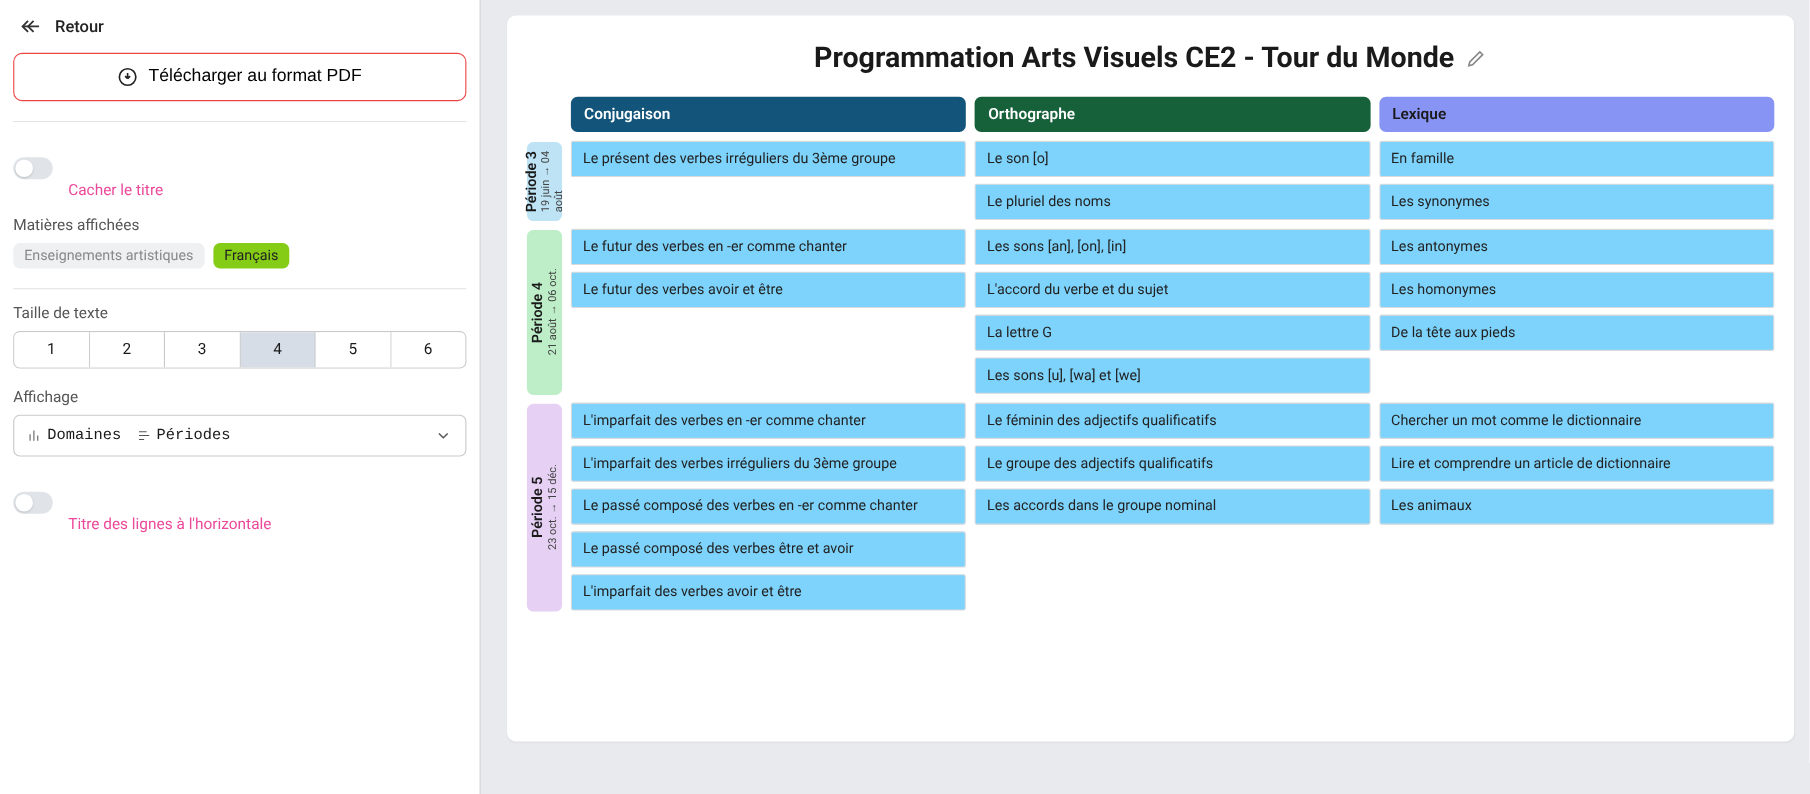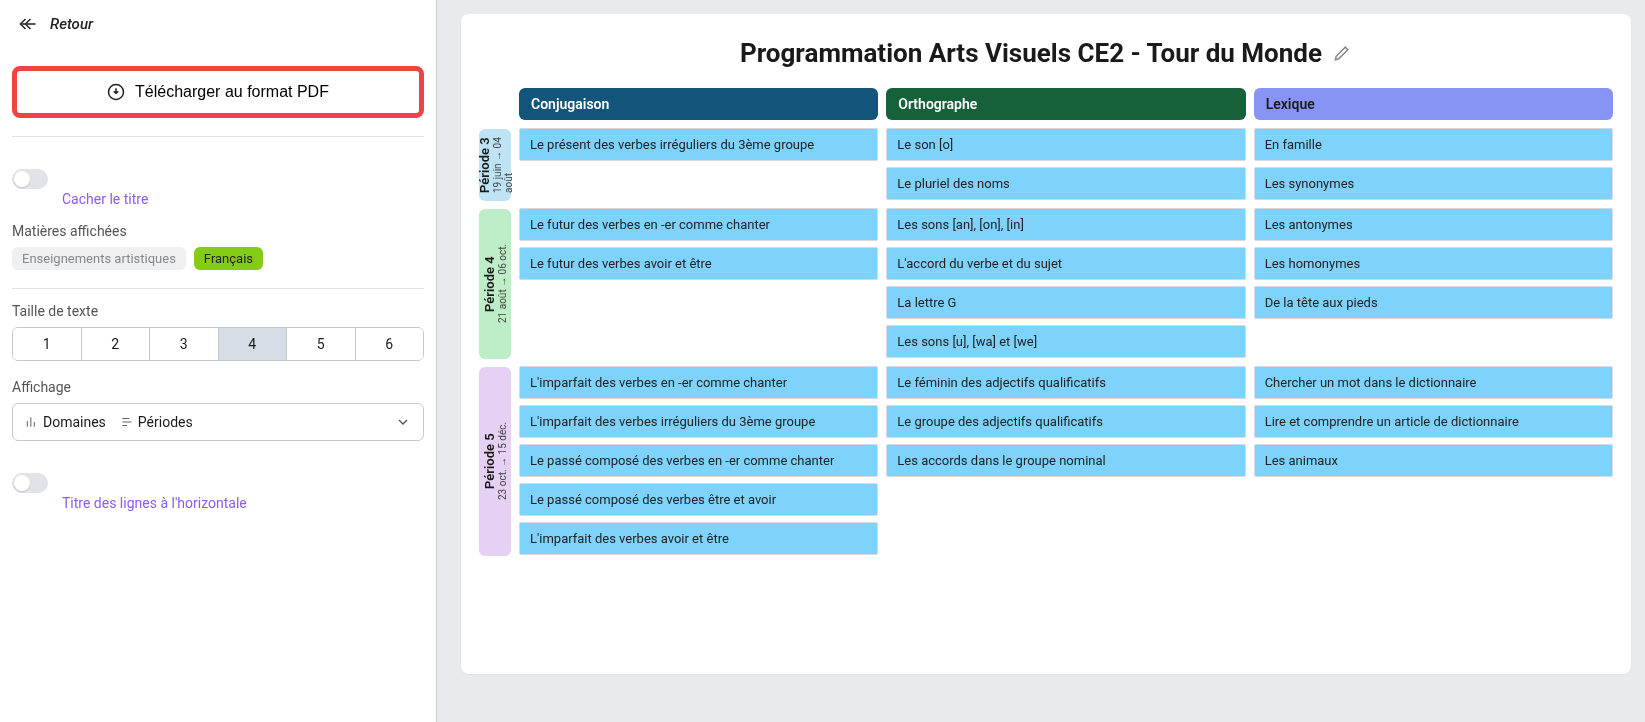--- a/index.html
+++ b/index.html
@@ -1,37 +1,37 @@
 <!DOCTYPE html>
 <html><head>
 <meta charset="utf-8">
 <style>
 * { box-sizing: border-box; margin: 0; padding: 0; }
 body { font-family: -apple-system, BlinkMacSystemFont, "Segoe UI", Roboto, sans-serif; background: #e9eaed; color: #1a1a1a; }
 .app { display: flex; height: 100vh; }
 .sidebar { width: 437px; background: #fff; padding: 14px 12px; border-right: 1px solid #d0d0d0; overflow-y: auto; }
-.back-row { display: flex; align-items: center; gap: 12px; margin-bottom: 32px; padding-left: 6px; font-style: italic; }
+.back-row { display: flex; align-items: center; gap: 12px; margin-bottom: 14px; padding-left: 6px; }
 .back-icon { width: 20px; height: 20px; stroke: #333; fill: none; stroke-width: 2; }
 .back-label { font-size: 15px; font-weight: 500; color: #222; }
-.pdf-btn { display: flex; align-items: center; justify-content: center; gap: 10px; width: 100%; padding: 12px; border: 5px solid #ef4444; border-radius: 8px; background: #fff; font-size: 16px; font-weight: 500; cursor: pointer; }
+.pdf-btn { display: flex; align-items: center; justify-content: center; gap: 10px; width: 100%; padding: 12px; border: 1px solid #ef4444; border-radius: 8px; background: #fff; font-size: 16px; font-weight: 500; cursor: pointer; }
 .dl-icon { width: 18px; height: 18px; stroke: #222; fill: none; stroke-width: 2; }
 .divider { border: none; border-top: 1px solid #e3e3e3; margin: 18px 0 14px; }
 .toggle-row { display: flex; align-items: center; gap: 14px; margin-bottom: 16px; }
 .toggle { width: 36px; height: 20px; background: #e0e3e8; border-radius: 999px; position: relative; cursor: pointer; }
 .toggle::after { content: ""; position: absolute; width: 16px; height: 16px; background: #fff; border-radius: 50%; top: 2px; left: 2px; box-shadow: 0 1px 2px rgba(0,0,0,.15); }
-.toggle-label { font-size: 14px; color: #8b5cf6; margin-top: 40px; }
+.toggle-label { font-size: 14px; color: #ec4899; margin-top: 40px; }
 .section-label { font-size: 14px; color: #555; margin-bottom: 8px; }
 .tags { display: flex; gap: 8px; margin-bottom: 14px; flex-wrap: wrap; }
 .tag { font-size: 13px; padding: 4px 10px; border-radius: 6px; background: #eef0f2; color: #888; }
 .tag.active { background: #84cc16; color: #222; }
 .size-row { display: flex; border: 1px solid #c9c9c9; border-radius: 6px; overflow: hidden; margin-top: 8px; }
 .size-btn { flex: 1; text-align: center; padding: 8px 0; font-size: 14px; background: #fff; border-right: 1px solid #c9c9c9; cursor: pointer; }
 .size-btn:last-child { border-right: none; }
 .size-btn.selected { background: #d6dde6; }
-.disp-select { display: flex; align-items: center; justify-content: space-between; border: 1px solid #c9c9c9; border-radius: 6px; padding: 10px 12px; margin-top: 8px; cursor: pointer; }
+.disp-select { display: flex; align-items: center; justify-content: space-between; border: 1px solid #c9c9c9; border-radius: 6px; padding: 10px 12px; margin-top: 8px; cursor: pointer; font-family: Liberation Mono, monospace; }
 .disp-left { display: flex; align-items: center; gap: 14px; font-size: 14px; }
 .disp-item { display: flex; align-items: center; gap: 4px; }
 .mini-icon { width: 14px; height: 14px; stroke: #555; fill: none; stroke-width: 1.6; }
 .chev { width: 16px; height: 16px; stroke: #555; fill: none; stroke-width: 2; }
 
 .main { flex: 1; padding: 14px 14px 14px 24px; overflow: auto; }
 .page { background: #fff; border-radius: 8px; padding: 24px 18px 40px; min-height: 660px; box-shadow: 0 1px 2px rgba(0,0,0,.04); }
 .title-row { display: flex; align-items: center; justify-content: center; gap: 10px; margin-bottom: 20px; }
 .page-title { font-size: 26px; font-weight: 700; text-align: center; }
 .edit-icon { width: 20px; height: 20px; stroke: #888; fill: none; stroke-width: 1.8; cursor: pointer; }
@@ -193,21 +193,21 @@
                   <div class="item">Le passé composé des verbes en -er comme chanter</div>
                   <div class="item">Le passé composé des verbes être et avoir</div>
                   <div class="item">L'imparfait des verbes avoir et être</div>
                 </div>
                 <div class="cell-list">
                   <div class="item">Le féminin des adjectifs qualificatifs</div>
                   <div class="item">Le groupe des adjectifs qualificatifs</div>
                   <div class="item">Les accords dans le groupe nominal</div>
                 </div>
                 <div class="cell-list">
-                  <div class="item">Chercher un mot dans le dictionnaire</div>
+                  <div class="item">Chercher un mot comme le dictionnaire</div>
                   <div class="item">Lire et comprendre un article de dictionnaire</div>
                   <div class="item">Les animaux</div>
                 </div>
               </div>
             </div>
         </div>
       </div>
     </div>
   </main>
 </div>

